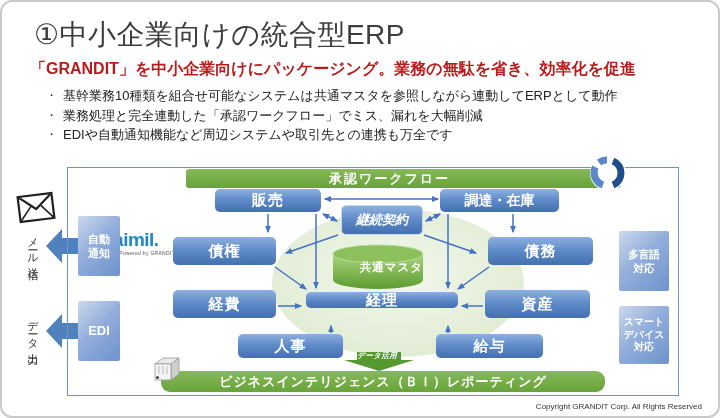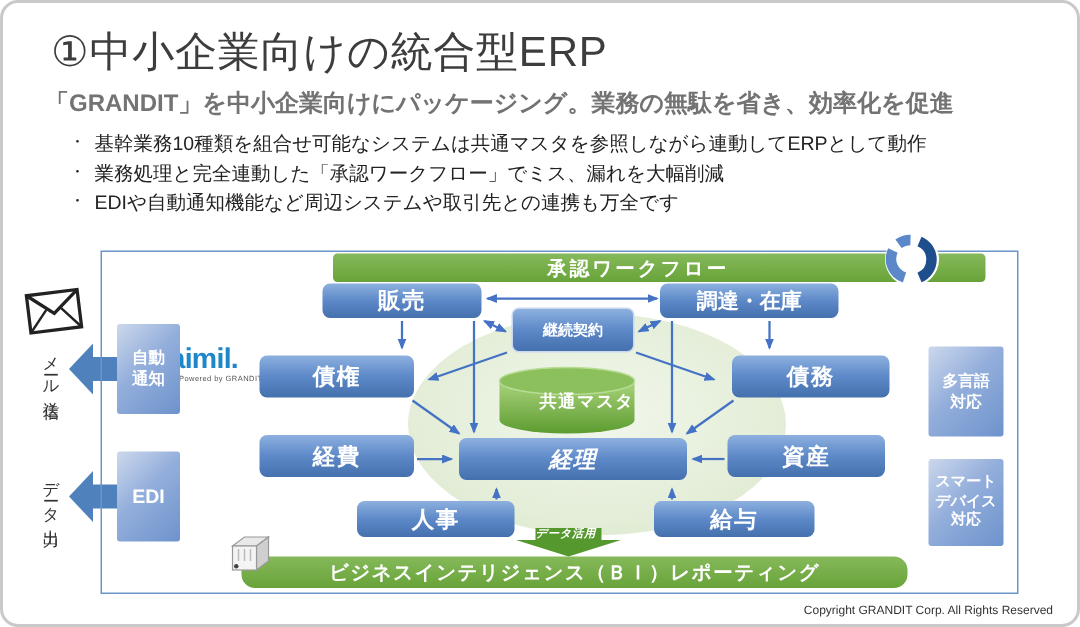--- a/index.html
+++ b/index.html
@@ -2,59 +2,59 @@
 <html><head>
 <meta charset="utf-8">
 <style>
   html,body{margin:0;padding:0;background:#fff;}
   .slide{
     position:relative;width:720px;height:418px;box-sizing:border-box;
     background:#fff;border:2px solid #c9c9c9;border-radius:12px;overflow:hidden;
     font-family:"Liberation Sans","DejaVu Sans",sans-serif;
   }
   .title{position:absolute;left:32px;top:14px;font-size:28px;color:#3d3d3d;letter-spacing:.5px;}
-  .subtitle{position:absolute;left:28px;top:57px;font-size:16px;font-weight:bold;color:#737373;}
+  .subtitle{position:absolute;left:28px;top:57px;font-size:16px;font-weight:bold;color:#b91c1c;}
   .bullets{position:absolute;left:44px;top:84px;font-size:13px;color:#222;}
   .bullet-line{display:flex;line-height:19.5px;}
   .bullet-char{margin-right:6px;font-size:11px;line-height:19.5px;}
   
   .diagram{position:absolute;left:65px;top:165px;width:610px;height:227px;border:1px solid #6b95c9;}
   .layer{position:absolute;left:0;top:0;z-index:1;overflow:visible;}
   .mod{
     position:absolute;z-index:2;border-radius:5px;color:#fff;font-weight:bold;
     display:flex;align-items:center;justify-content:center;
     background:linear-gradient(180deg,#8db0df 0%,#5d89c8 50%,#4470ae 100%);
     font-size:15px;letter-spacing:1px;
   }
   .bx-sales{left:147px;top:21px;width:106px;height:23px;}
   .bx-proc{left:372px;top:21px;width:119px;height:23px;font-size:14px;letter-spacing:0;}
-  .bx-contract{left:273px;top:37px;width:80px;height:28px;font-size:10px;letter-spacing:0;border:1px solid #c8d8ee;}
+  .bx-contract{left:273px;top:37px;width:80px;height:28px;font-size:13px;letter-spacing:0;border:1px solid #c8d8ee;font-style:italic;}
   .bx-recv{left:105px;top:69px;width:103px;height:28px;}
   .bx-pay{left:420px;top:69px;width:105px;height:28px;}
   .bx-exp{left:105px;top:122px;width:103px;height:28px;}
-  .bx-acct{left:238px;top:124px;width:152px;height:28px;font-style:italic;}
+  .bx-acct{left:238px;top:124px;width:152px;height:16px;}
   .bx-asset{left:417px;top:122px;width:105px;height:28px;}
   .bx-hr{left:170px;top:166px;width:105px;height:24px;}
   .bx-payroll{left:368px;top:166px;width:107px;height:24px;}
   .side{
     position:absolute;z-index:2;border-radius:2px;color:#fff;font-weight:bold;text-align:center;
     display:flex;align-items:center;justify-content:center;white-space:pre-line;
     background:linear-gradient(135deg,#ccd8ec 0%,#93aedb 45%,#6d93cc 100%);
     font-size:11px;line-height:14px;
   }
   .bx-notify{left:10px;top:48px;width:42px;height:60px;}
   .bx-edi{left:10px;top:133px;width:42px;height:60px;font-size:13px;}
   .bx-lang{left:551px;top:63px;width:50px;height:60px;font-size:10.5px;}
   .bx-smart{left:551px;top:138px;width:50px;height:58px;font-size:10px;line-height:12.5px;}
   .greenbar{
     position:absolute;z-index:2;color:#fff;font-weight:bold;font-size:13px;letter-spacing:2px;
     background:linear-gradient(180deg,#86b95a,#68a339);
     display:flex;align-items:center;justify-content:center;
   }
-  .bar-top{left:118px;top:1px;width:435px;height:19px;border-radius:3px;padding-right:28px;box-sizing:border-box;margin-left:36px;}
+  .bar-top{left:118px;top:1px;width:435px;height:19px;border-radius:3px;padding-right:28px;box-sizing:border-box;}
   .bar-bi{left:93px;top:203px;width:444px;height:21px;border-radius:9px;letter-spacing:1px;}
   .master-label{position:absolute;z-index:2;left:265px;top:92px;width:90px;text-align:right;
     color:#fff;font-weight:bold;font-size:11.5px;letter-spacing:1px;}
   .datause-label{position:absolute;z-index:3;left:289px;top:183px;width:72px;text-align:left;
     color:#fff;font-weight:bold;font-style:italic;font-size:7.5px;letter-spacing:.5px;}
   .logo{position:absolute;z-index:2;left:17px;top:18px;width:90px;margin-top:44px;}
   .logo-main{font-size:19px;font-weight:bold;color:#1e87c9;letter-spacing:-.5px;line-height:20px;}
   .logo-sub{font-size:5px;color:#555;text-align:right;letter-spacing:.3px;}
   .sync-icon{position:absolute;z-index:3;left:518px;top:-15px;}
   .server-icon{position:absolute;z-index:3;left:83px;top:188px;}

